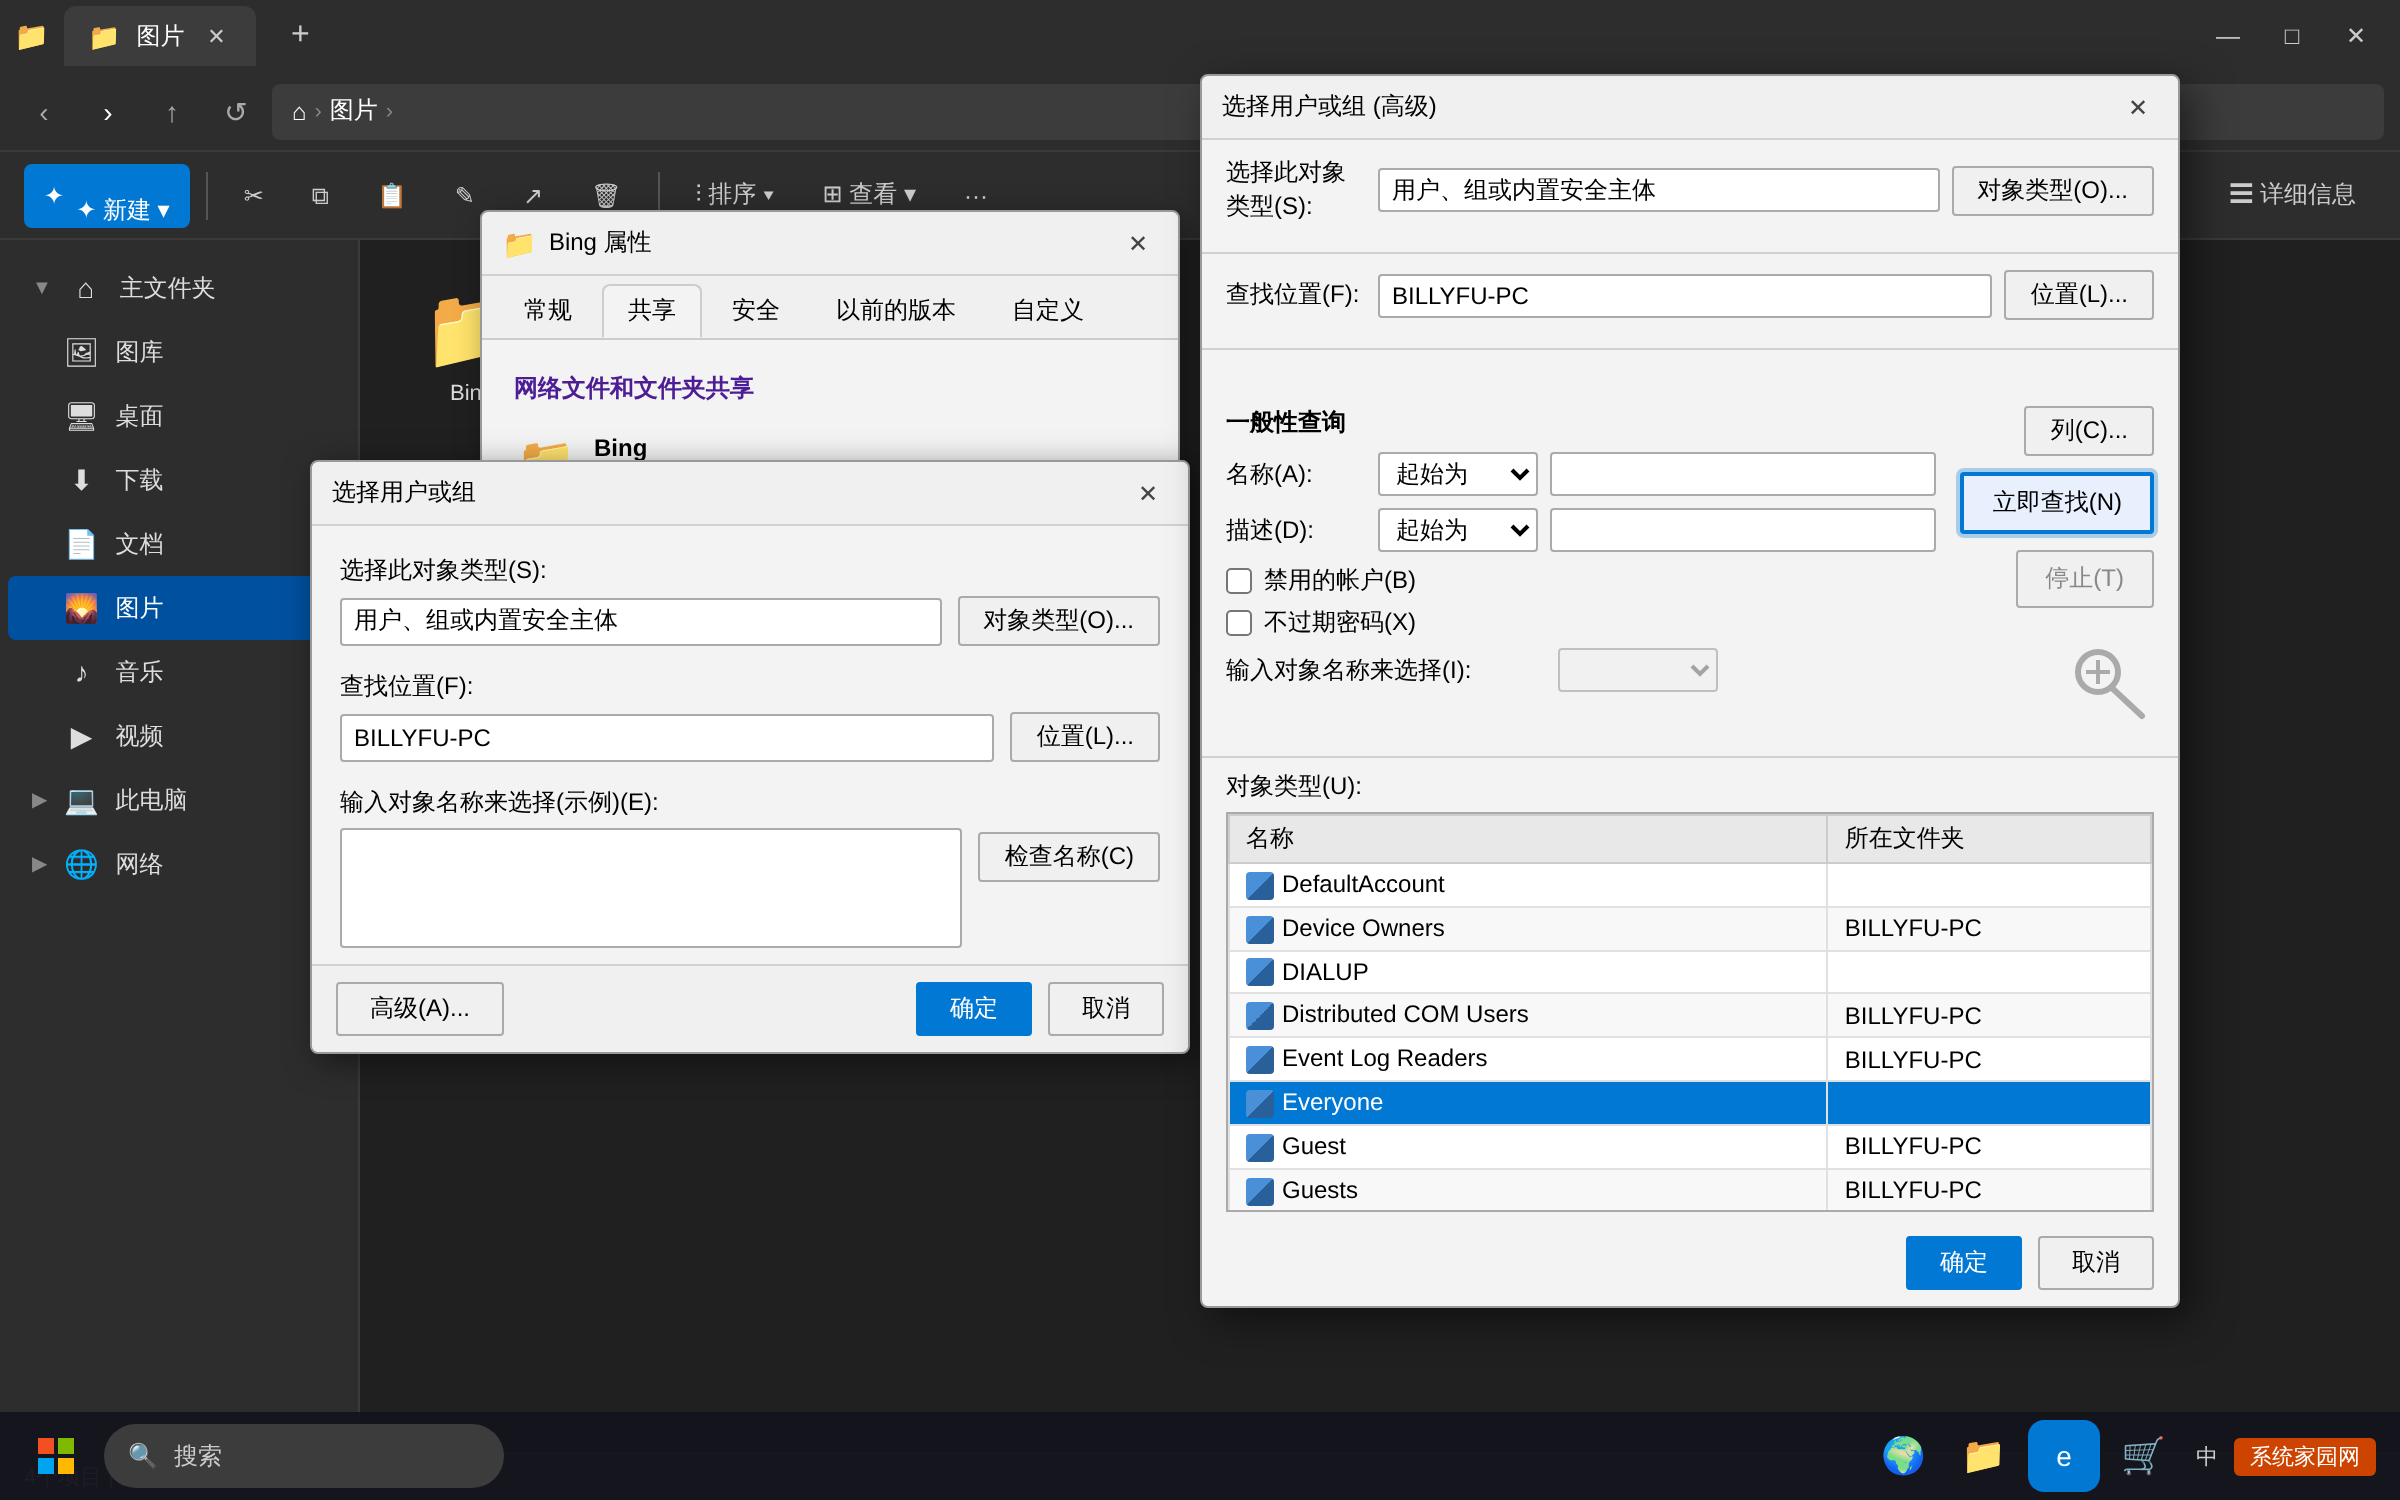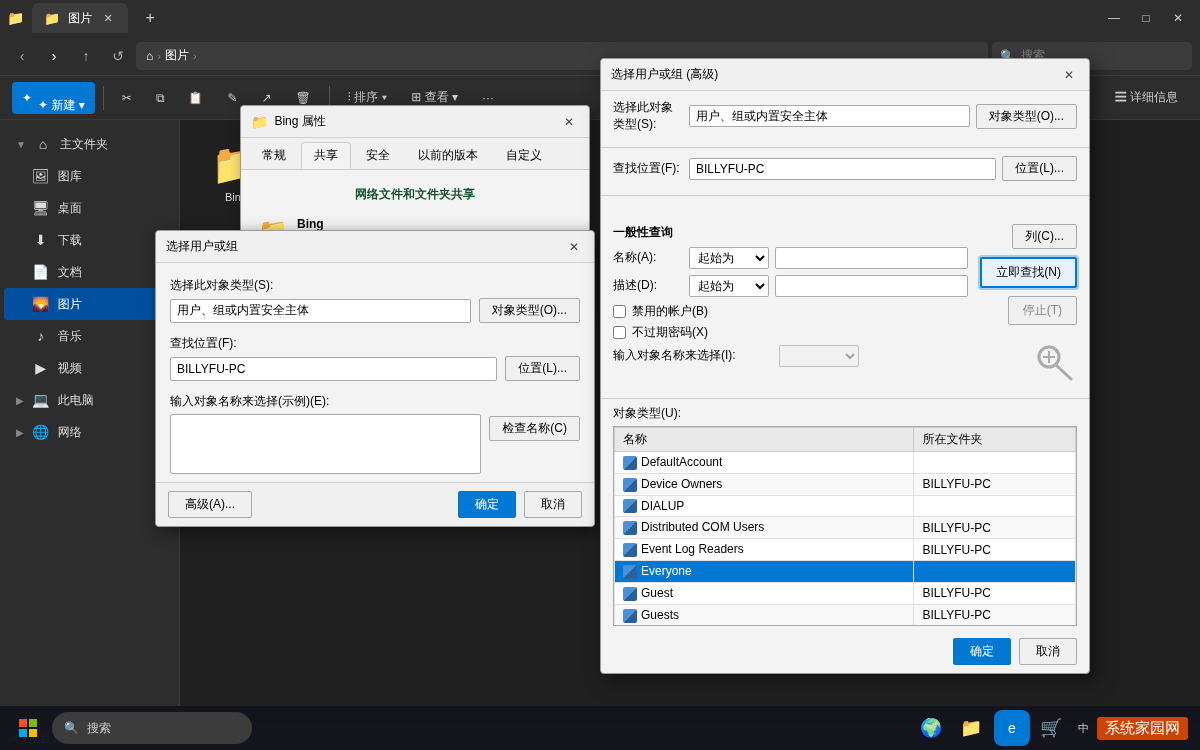--- a/index.html
+++ b/index.html
@@ -334,23 +334,22 @@
       border-color: #ccc;
       border-bottom-color: #f3f3f3;
     }
     .dialog-content {
       padding: 16px;
       background: #f3f3f3;
     }
     .dialog-section-title {
       font-size: 12px;
       font-weight: bold;
-      color: #14532d;
+      color: #4c1d95;
       margin-bottom: 12px;
-      text-align: center;
     }
     .dialog-row {
       display: flex;
       align-items: center;
       margin-bottom: 8px;
       gap: 8px;
     }
     .dialog-row-icon {
       width: 32px; height: 32px;
       display: flex; align-items: center; justify-content: center;
@@ -433,21 +432,21 @@
       border-radius: 2px;
       background: #f0f0f0;
       cursor: pointer;
       color: #000;
       white-space: nowrap;
     }
 
     
     .dialog-advanced-user {
       position: absolute;
-      top: 58px;
+      top: 37px;
       left: 600px;
       width: 490px;
       background: #f3f3f3;
       border: 1px solid #999;
       box-shadow: 6px 6px 20px rgba(0,0,0,0.5);
       border-radius: 4px;
       z-index: 30;
     }
     .adv-section {
       padding: 8px 12px;
@@ -927,17 +926,17 @@
   </div>
   <div class="taskbar-spacer"></div>
   <div class="taskbar-apps">
     <div class="taskbar-app">🌍</div>
     <div class="taskbar-app">📁</div>
     <div class="taskbar-app" style="background:#0078d4; color:#fff; font-size:14px; border-radius:8px;">e</div>
     <div class="taskbar-app">🛒</div>
   </div>
   <div class="taskbar-right">
     <span>中</span>
-    <div style="background:#cc4400; padding:2px 8px; border-radius:3px; font-size:15px; color:#fff; display:flex; gap:4px;">
+    <div style="background:#cc4400; padding:2px 8px; border-radius:3px; font-size:11px; color:#fff; display:flex; gap:4px;">
       <span>系统家园网</span>
     </div>
   </div>
 </div>
 
 </body></html>

